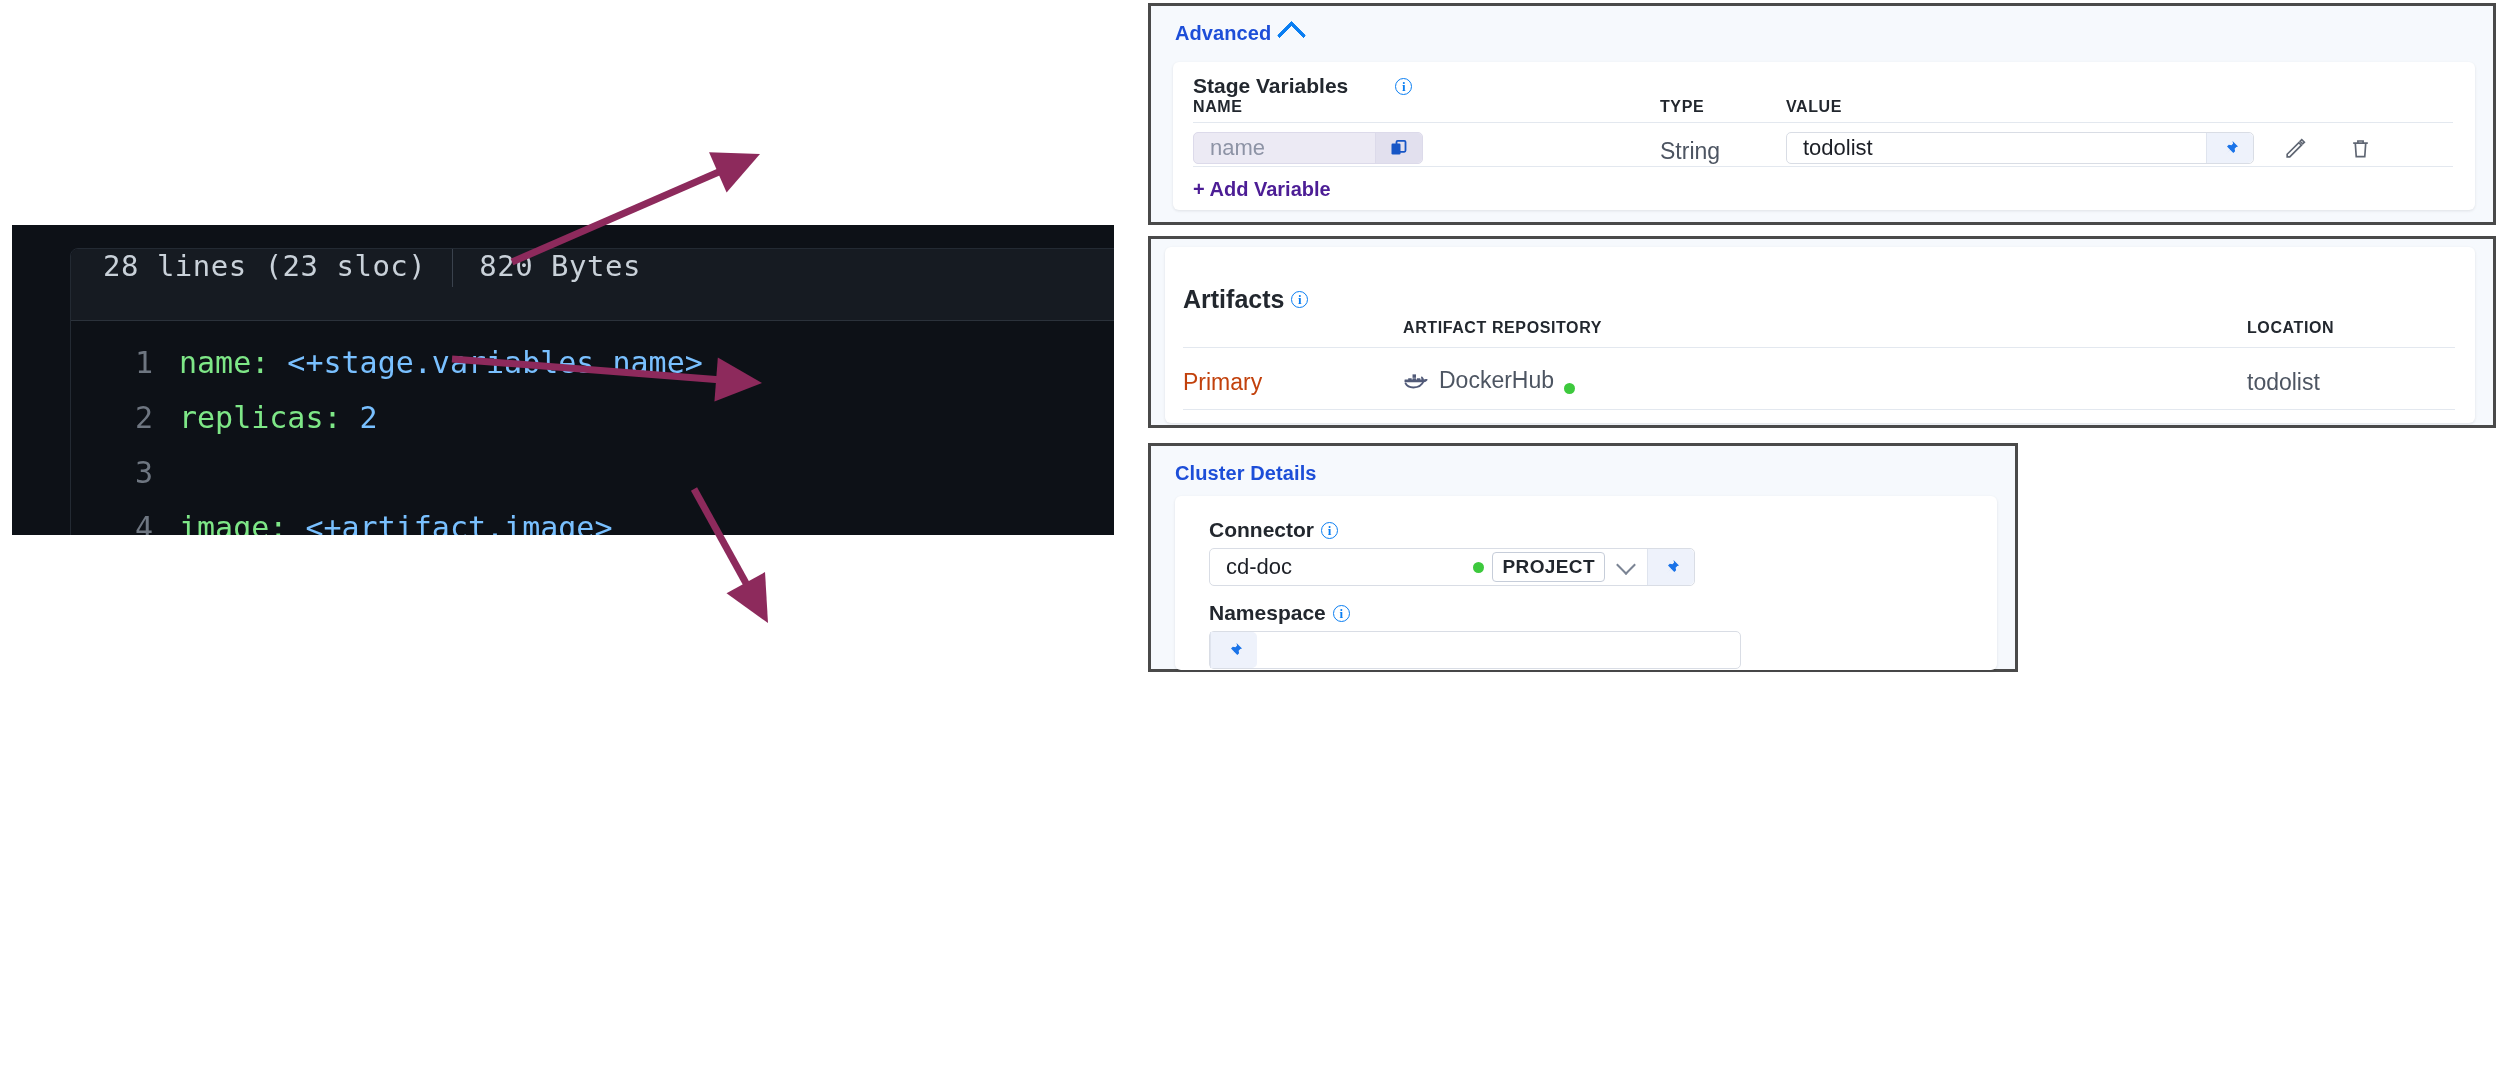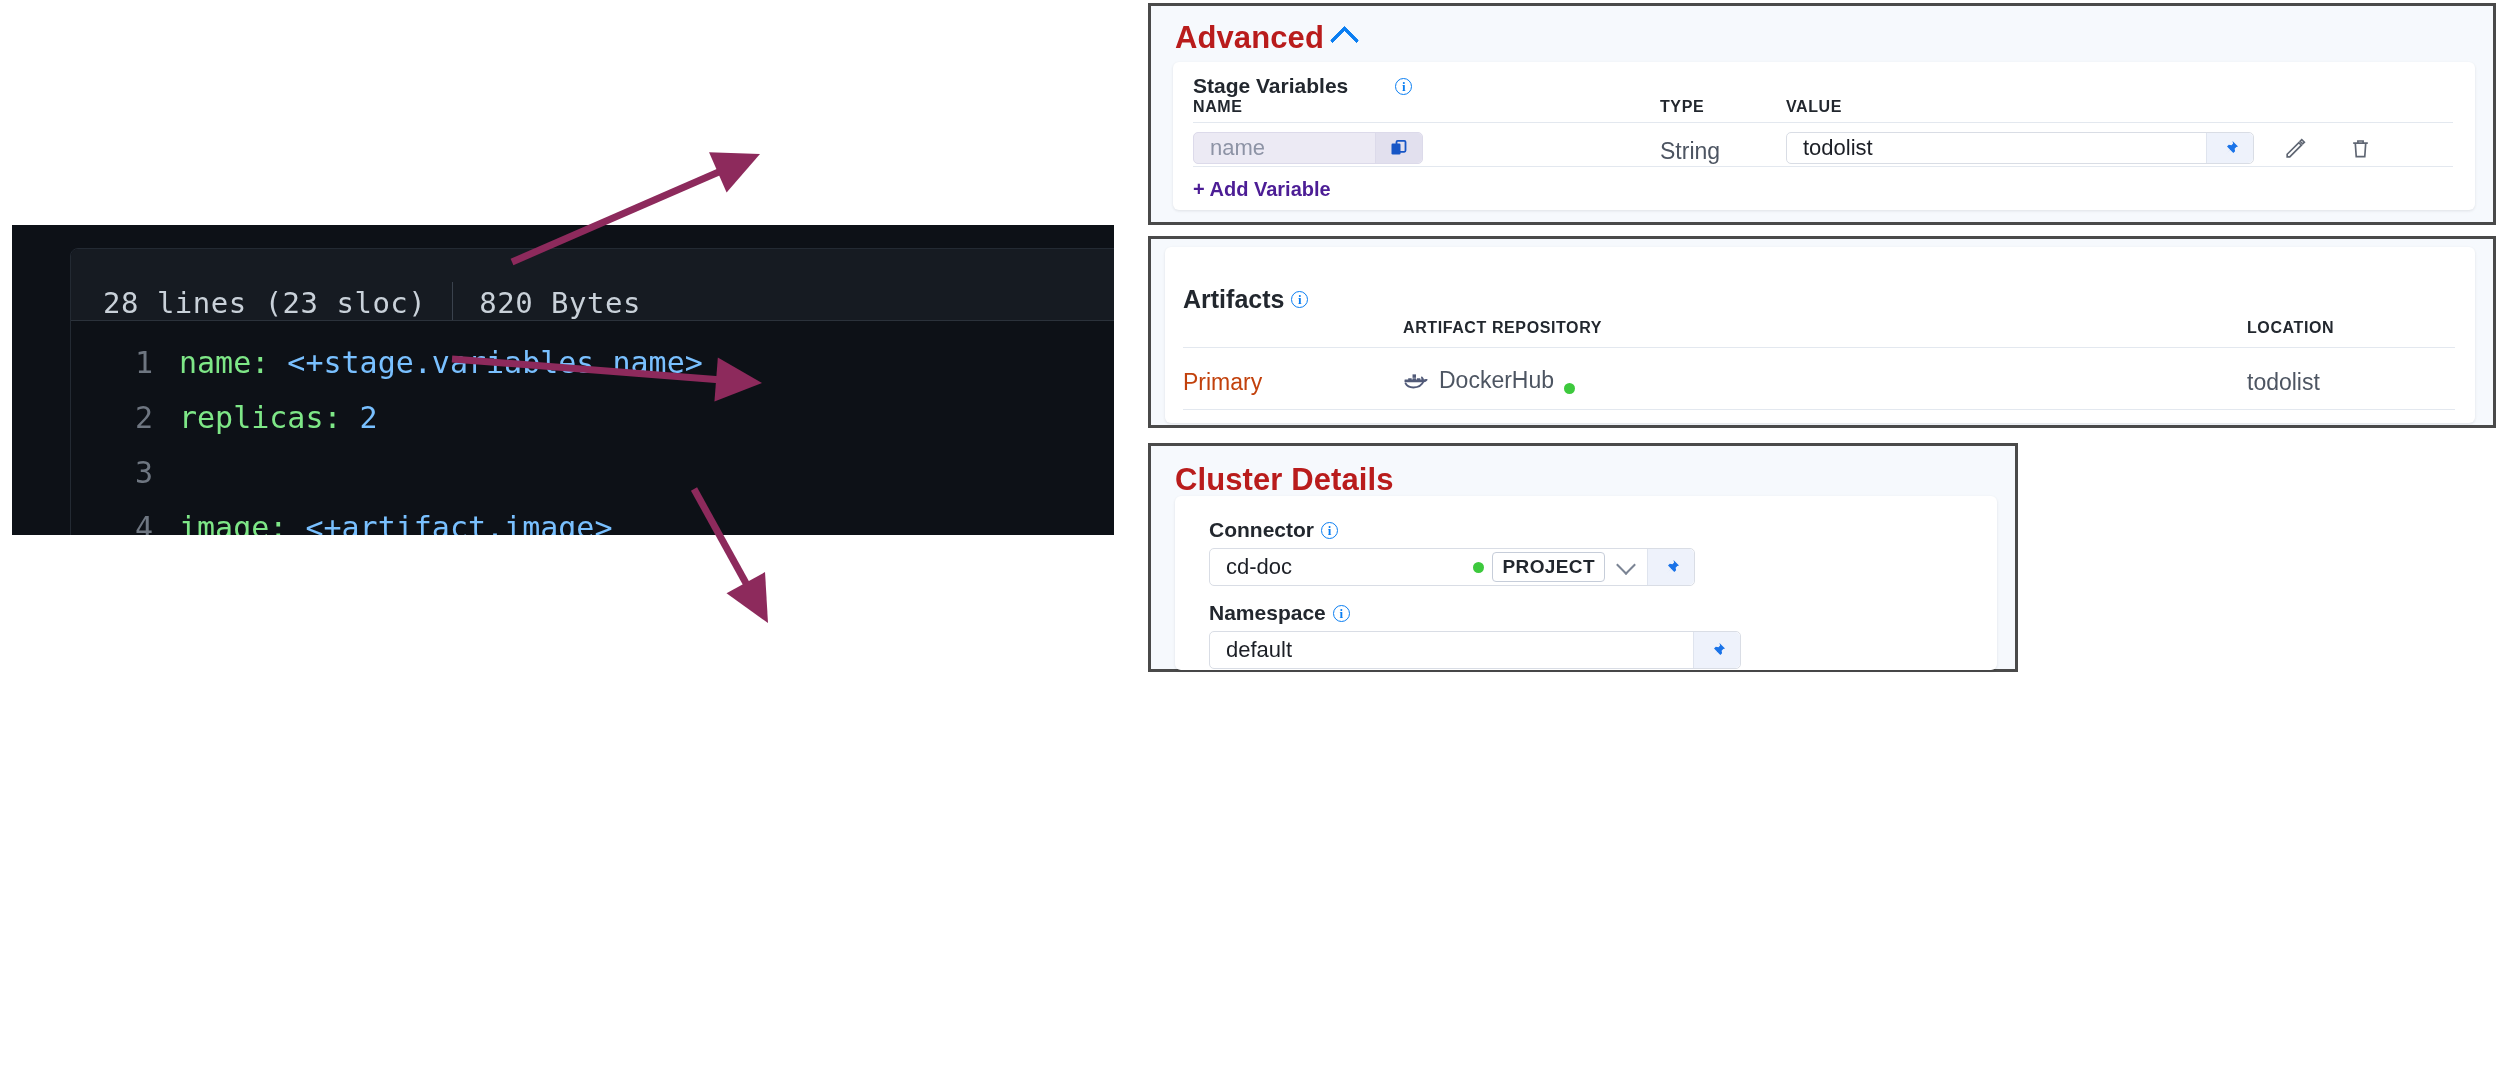--- a/index.html
+++ b/index.html
@@ -34,21 +34,21 @@
     bottom: -40px;
     background: #0d1117;
     border: 1px solid #232a33;
     border-radius: 8px;
     overflow: hidden;
   }
   #code-meta-bar {
     height: 72px;
     background: #161b22;
     display: flex;
-    align-items: flex-end;
+    align-items: flex-start;
     padding-left: 32px;
     box-sizing: border-box;
     border-bottom: 1px solid #2b323b;
   }
   .meta-text {
     font-family: "DejaVu Sans Mono", "Liberation Mono", monospace;
     font-size: 29px;
     color: #c9d1d9;
     letter-spacing: 0.5px;
   }
@@ -86,23 +86,23 @@
     position: absolute;
     background: #f6f9fd;
     border: 3px solid #4a4a4a;
     box-sizing: border-box;
   }
   #panel-advanced { left: 1148px; top: 3px; width: 1348px; height: 222px; }
   #panel-artifacts { left: 1148px; top: 236px; width: 1348px; height: 192px; }
   #panel-cluster  { left: 1148px; top: 443px; width: 870px; height: 229px; }
 
   .panel-title {
-    font-size: 31px;
-    font-weight: bold;
-    color: #b91c1c;
+    font-size: 20px;
+    font-weight: bold;
+    color: #1d4ed8;
     letter-spacing: 0.1px;
   }
   #advanced-head {
     position: absolute;
     left: 24px;
     top: 14px;
     display: flex;
     align-items: center;
     gap: 10px;
     cursor: pointer;
@@ -400,21 +400,20 @@
         </svg>
       </span>
     </div>
 
     <div class="field-label" style="position:absolute; left:34px; top:105px;">
       <span>Namespace</span>
       <span class="info-icon">i</span>
     </div>
 
     <div class="txt-input input-plain" style="left:34px; top:135px; width:532px; height:38px;">
-      <span class="input-text">default</span>
       <span class="addon-pin">
         <svg width="19" height="19" viewBox="0 0 24 24" aria-hidden="true">
           <path d="M14.5 2.5l7 7-2.2.6-2.1 2.1.6 3.4-2.2 2.2-4.1-4.1-5.3 5.7 5.4-5.9-4-4L9.8 7.3l3.4.6 2.1-2.1z" fill="#1a73e8"></path>
         </svg>
       </span>
     </div>
   </div>
 </div>
 
 <svg id="arrow-layer" viewBox="0 0 2501 1084">

